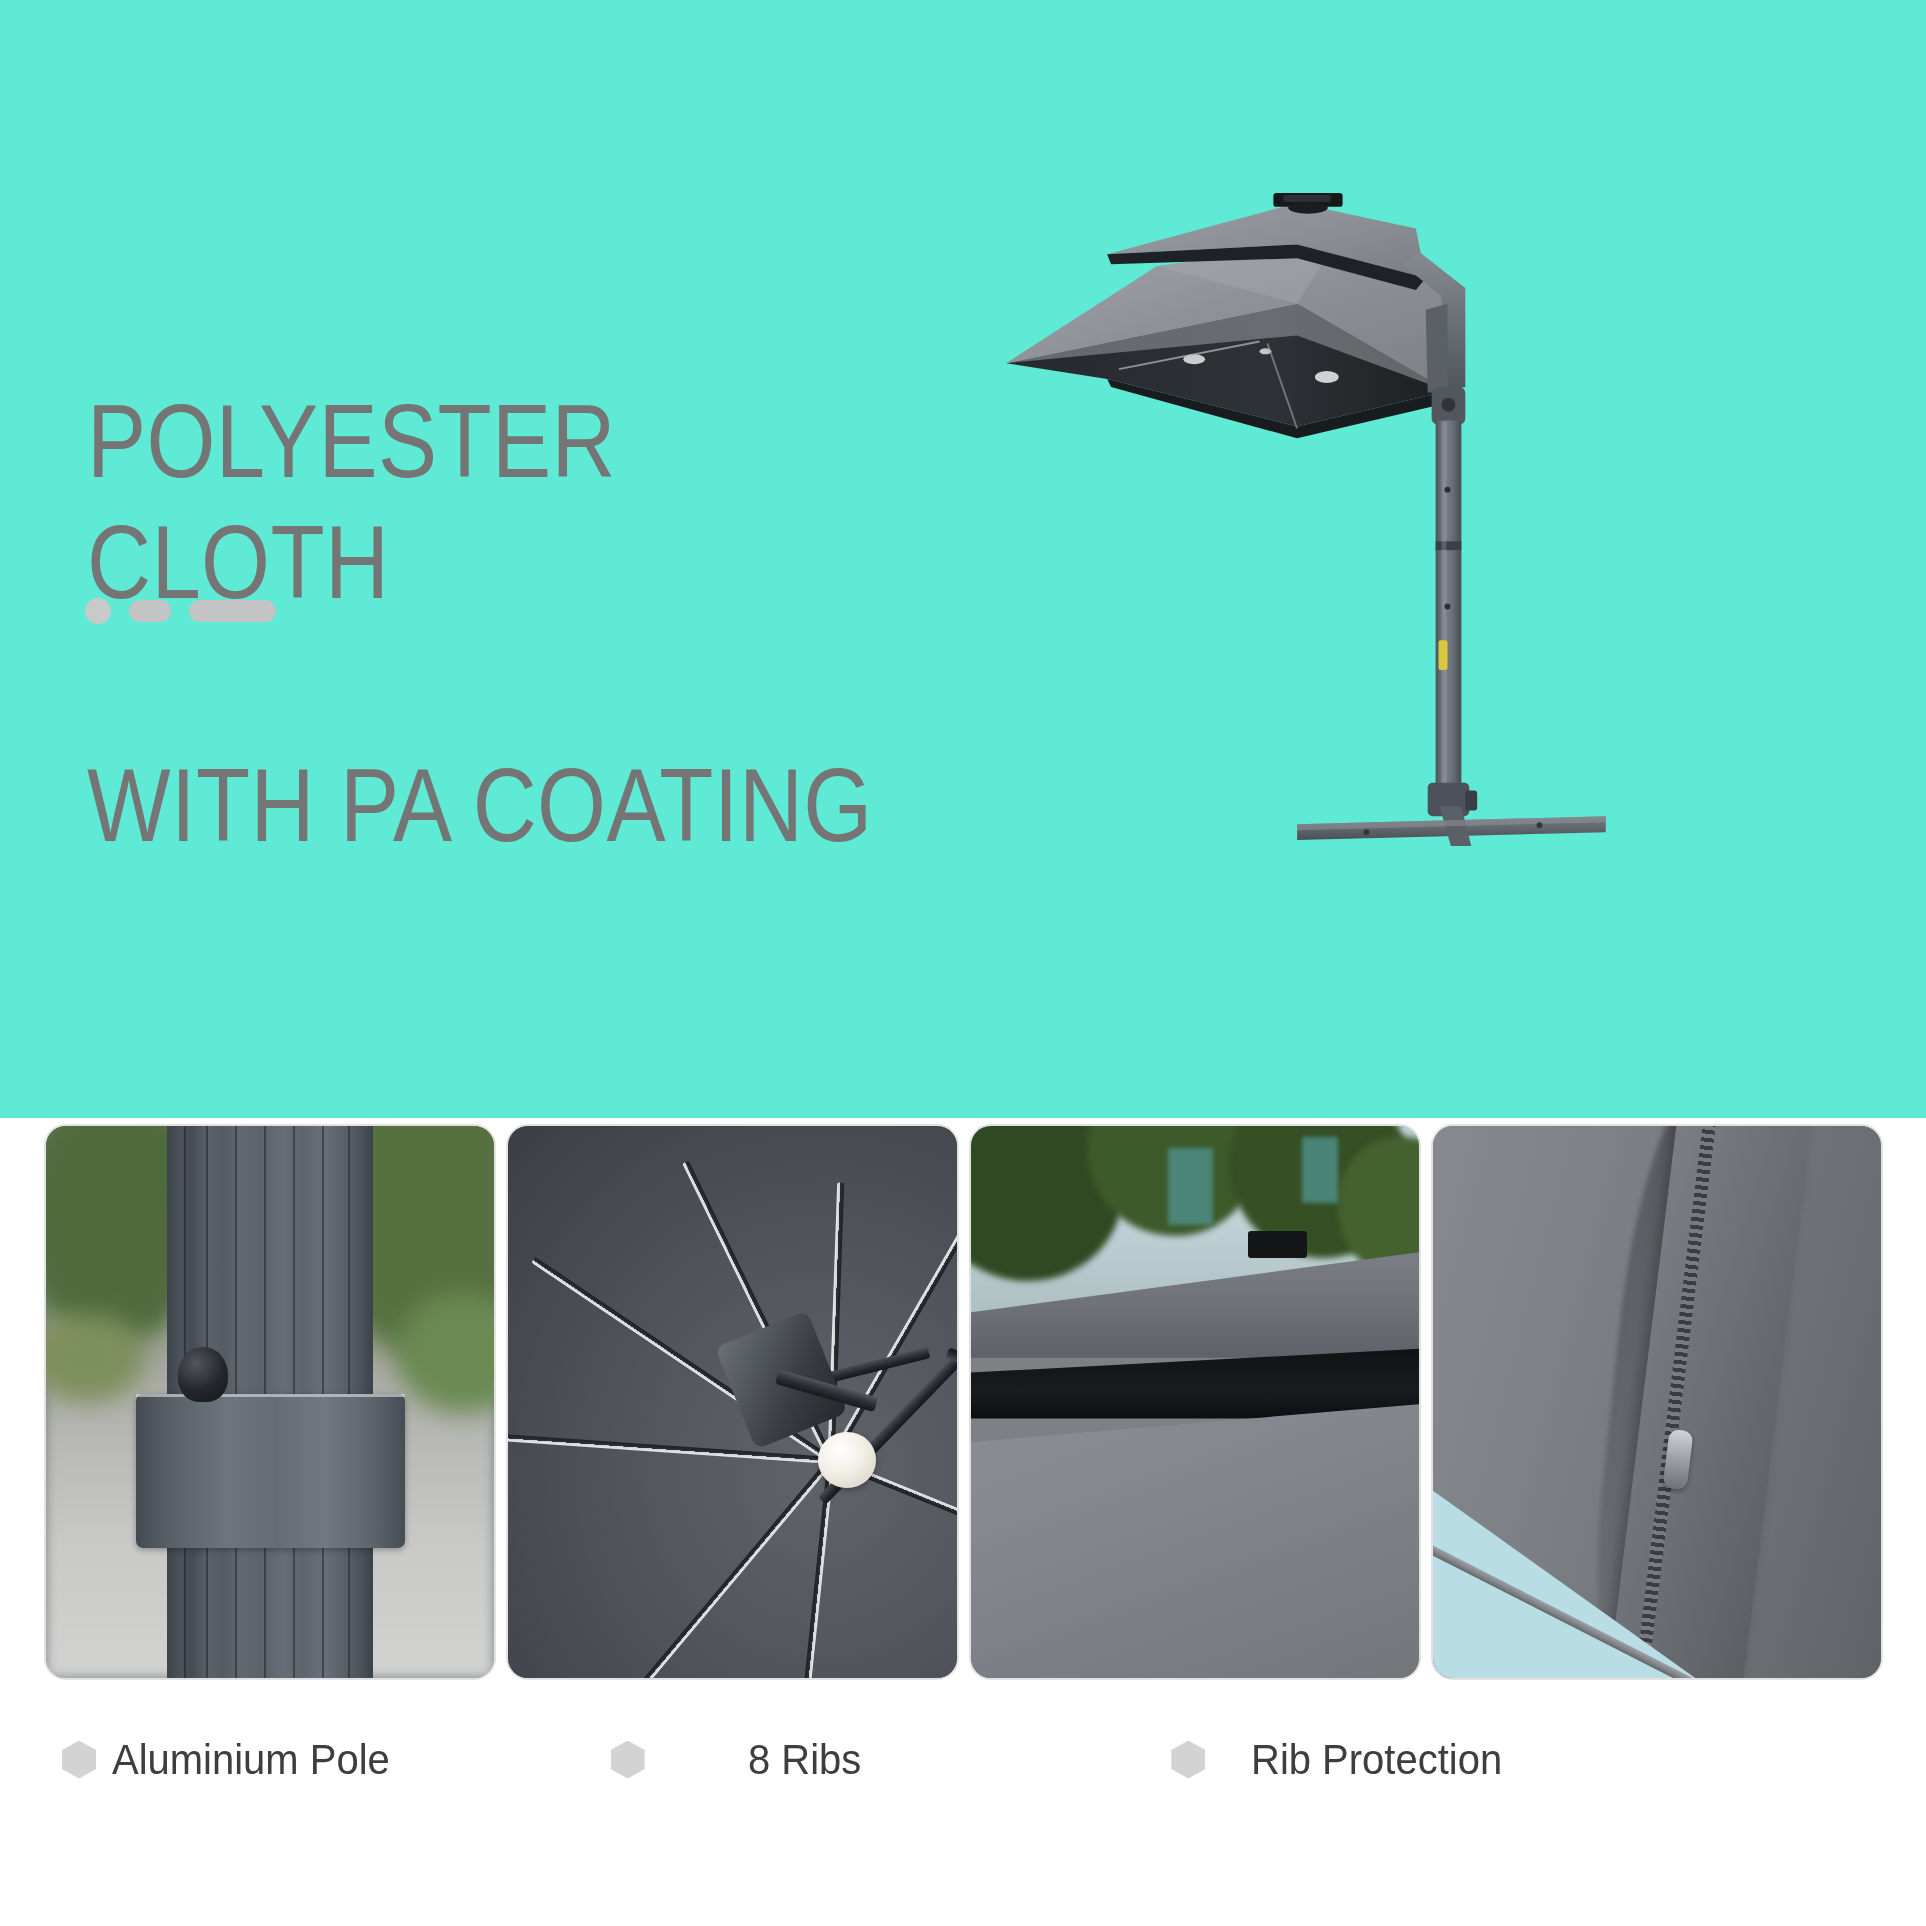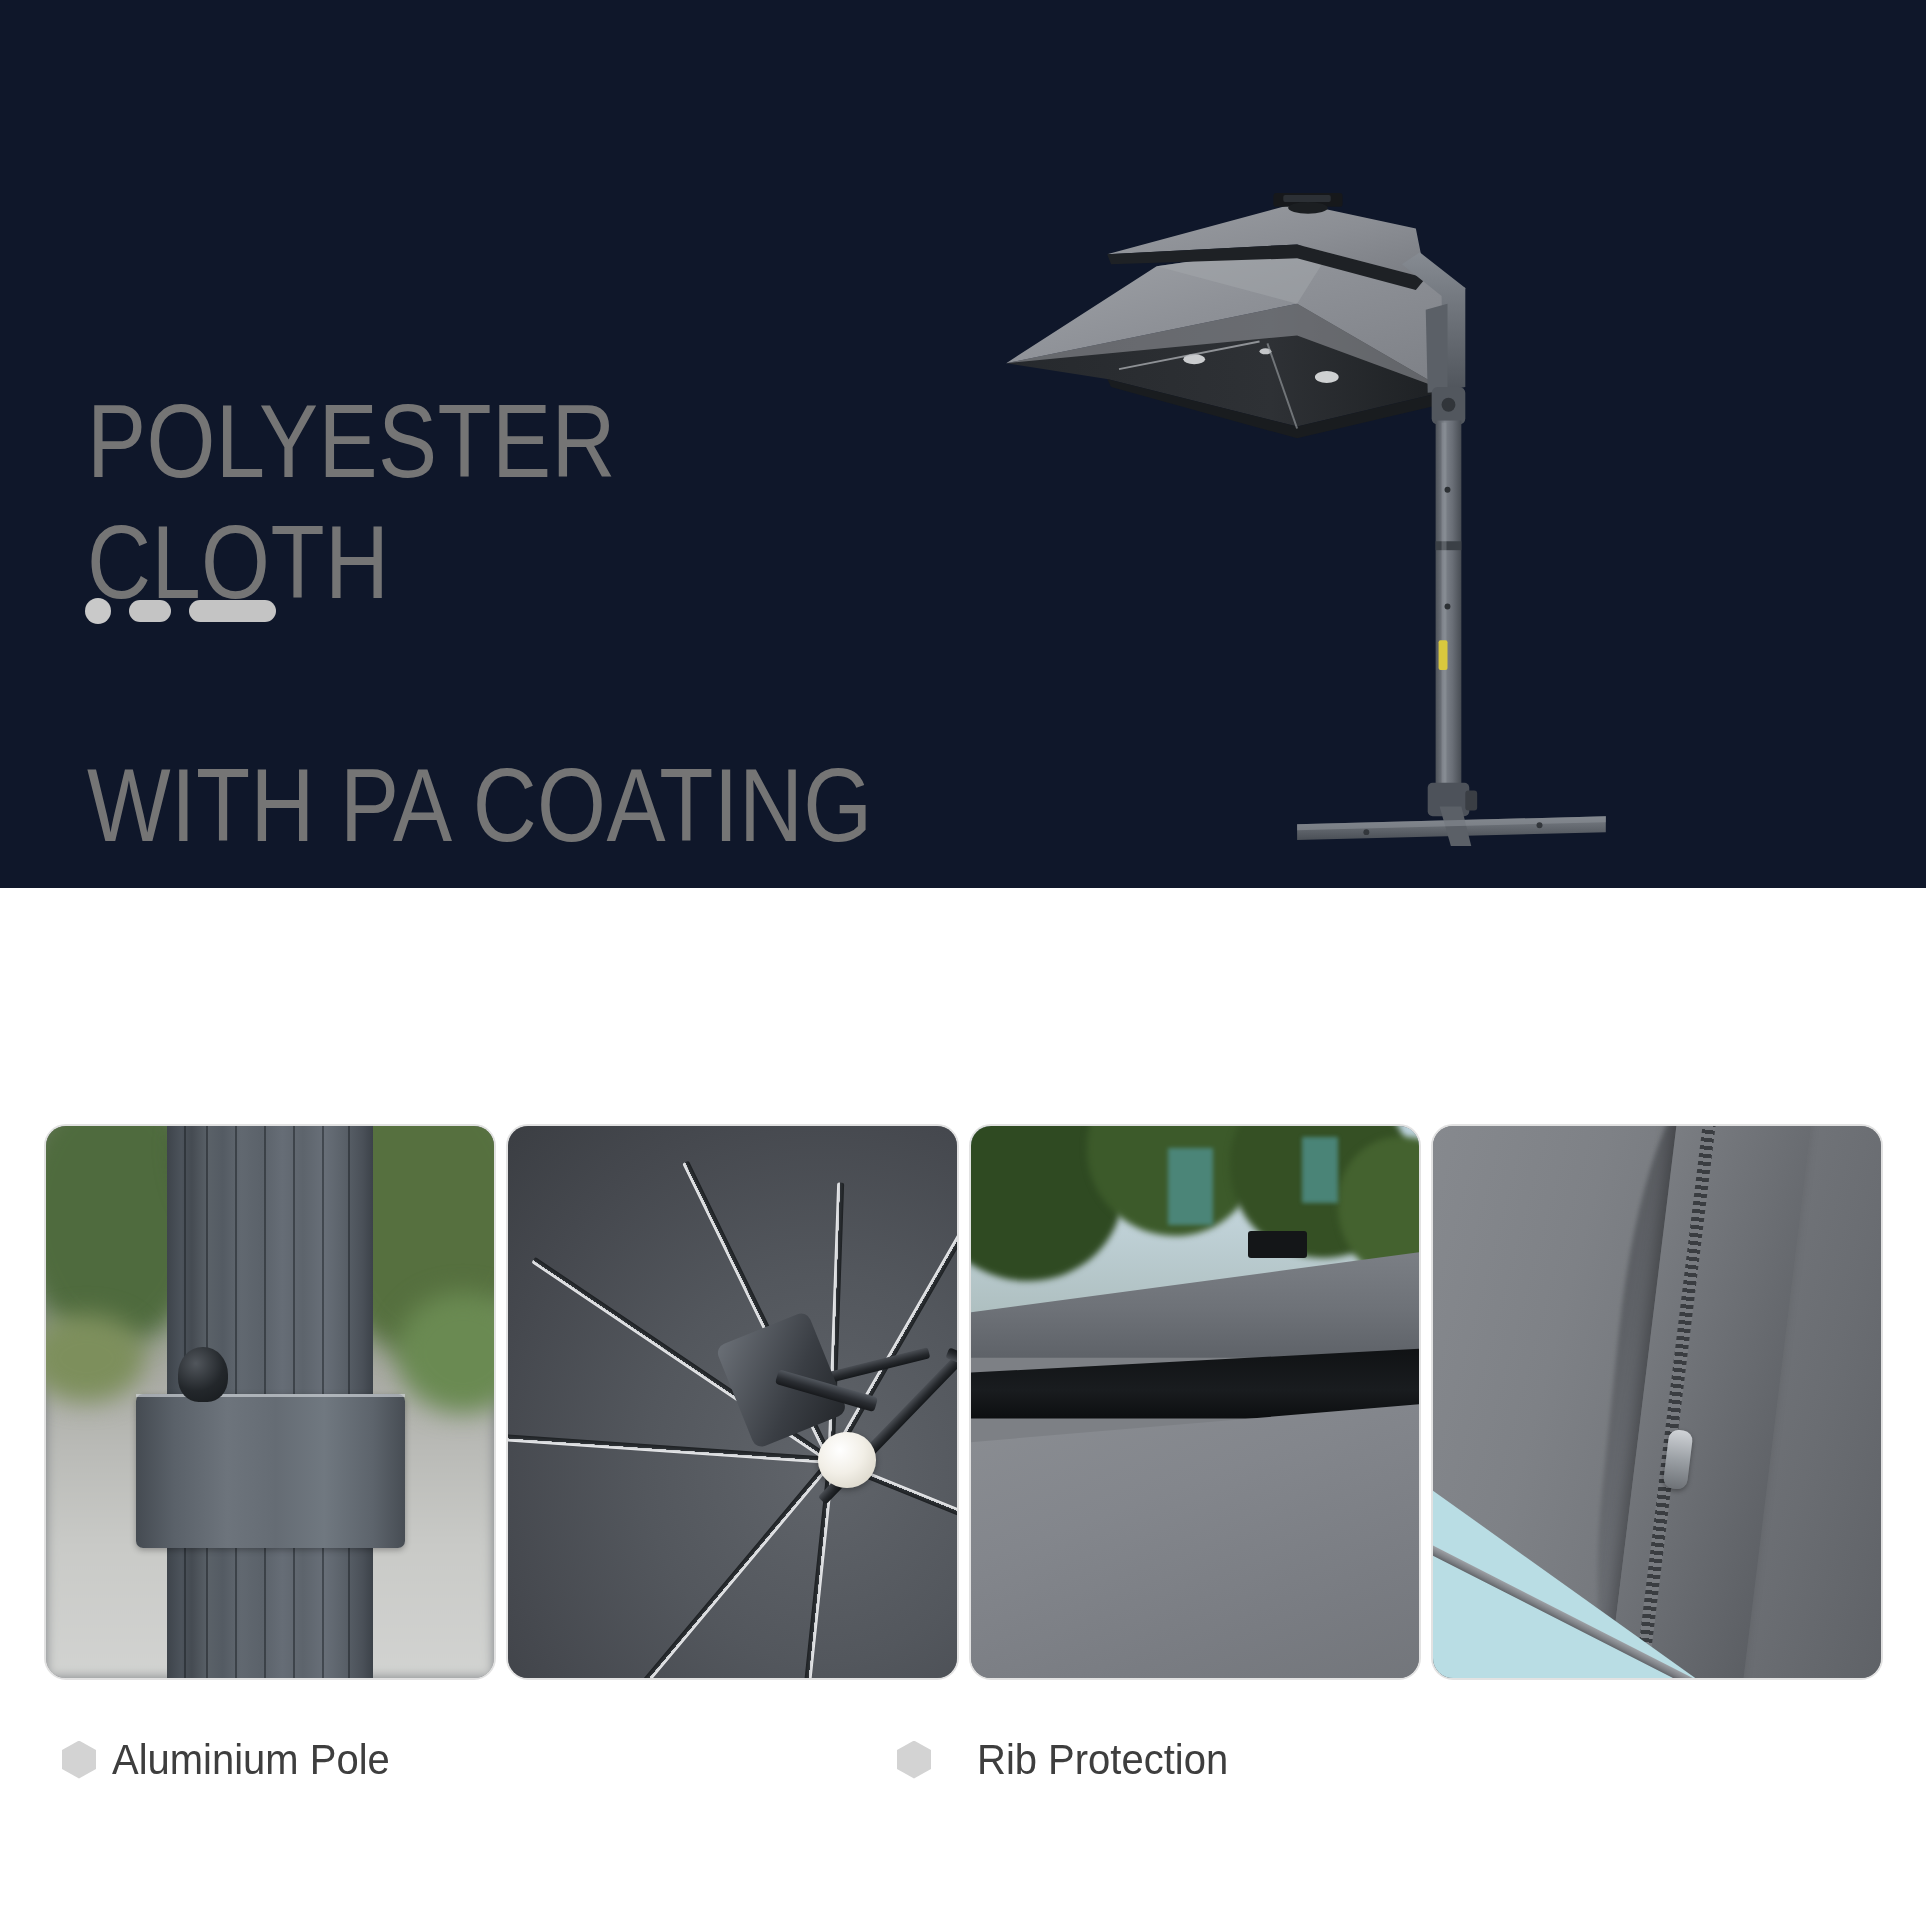--- a/index.html
+++ b/index.html
@@ -14,22 +14,22 @@
     overflow: hidden;
     position: relative;
   }
 
   
   .hero {
     position: absolute;
     left: 0;
     top: 0;
     width: 1927px;
-    height: 888px;
-    background: #0f172a;
+    height: 1118px;
+    background: #5eead4;
     overflow: hidden;
   }
 
   .headline {
     position: absolute;
     left: 87px;
     top: 259px;
     width: 990px;
     color: #757575;
     font-size: 103px;
@@ -569,18 +569,22 @@
       <div class="p4-hem"></div>
     </div>
   </div>
 </div>
 
 <div class="labels">
   <div class="label-cell c1">
     <span class="hex"></span>
     <span class="txt">Aluminium Pole</span>
   </div>
+  <div class="label-cell c2">
+    <span class="hex"></span>
+    <span class="txt">8 Ribs</span>
+  </div>
   <div class="label-cell c4">
     <span class="hex"></span>
     <span class="txt">Rib Protection</span>
   </div>
 </div>
 
 
 </body></html>

